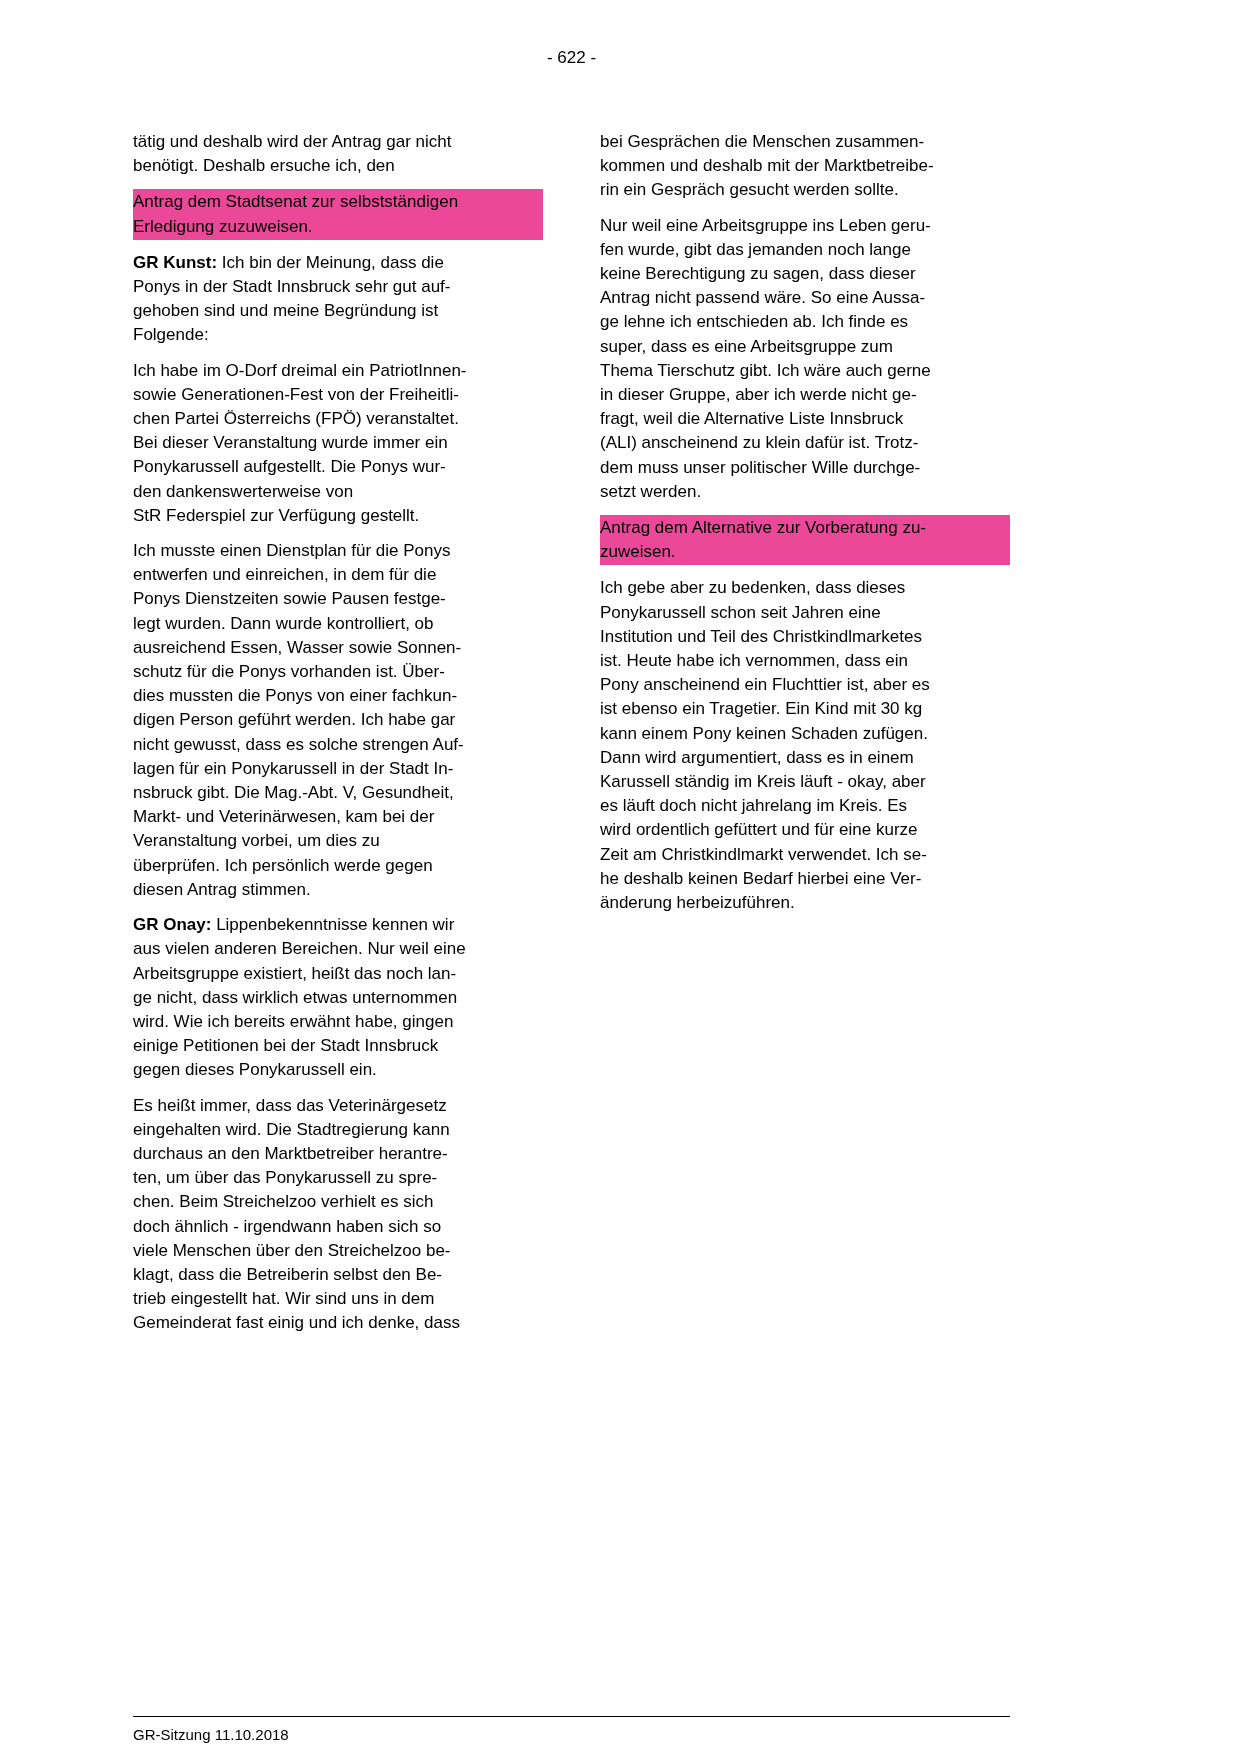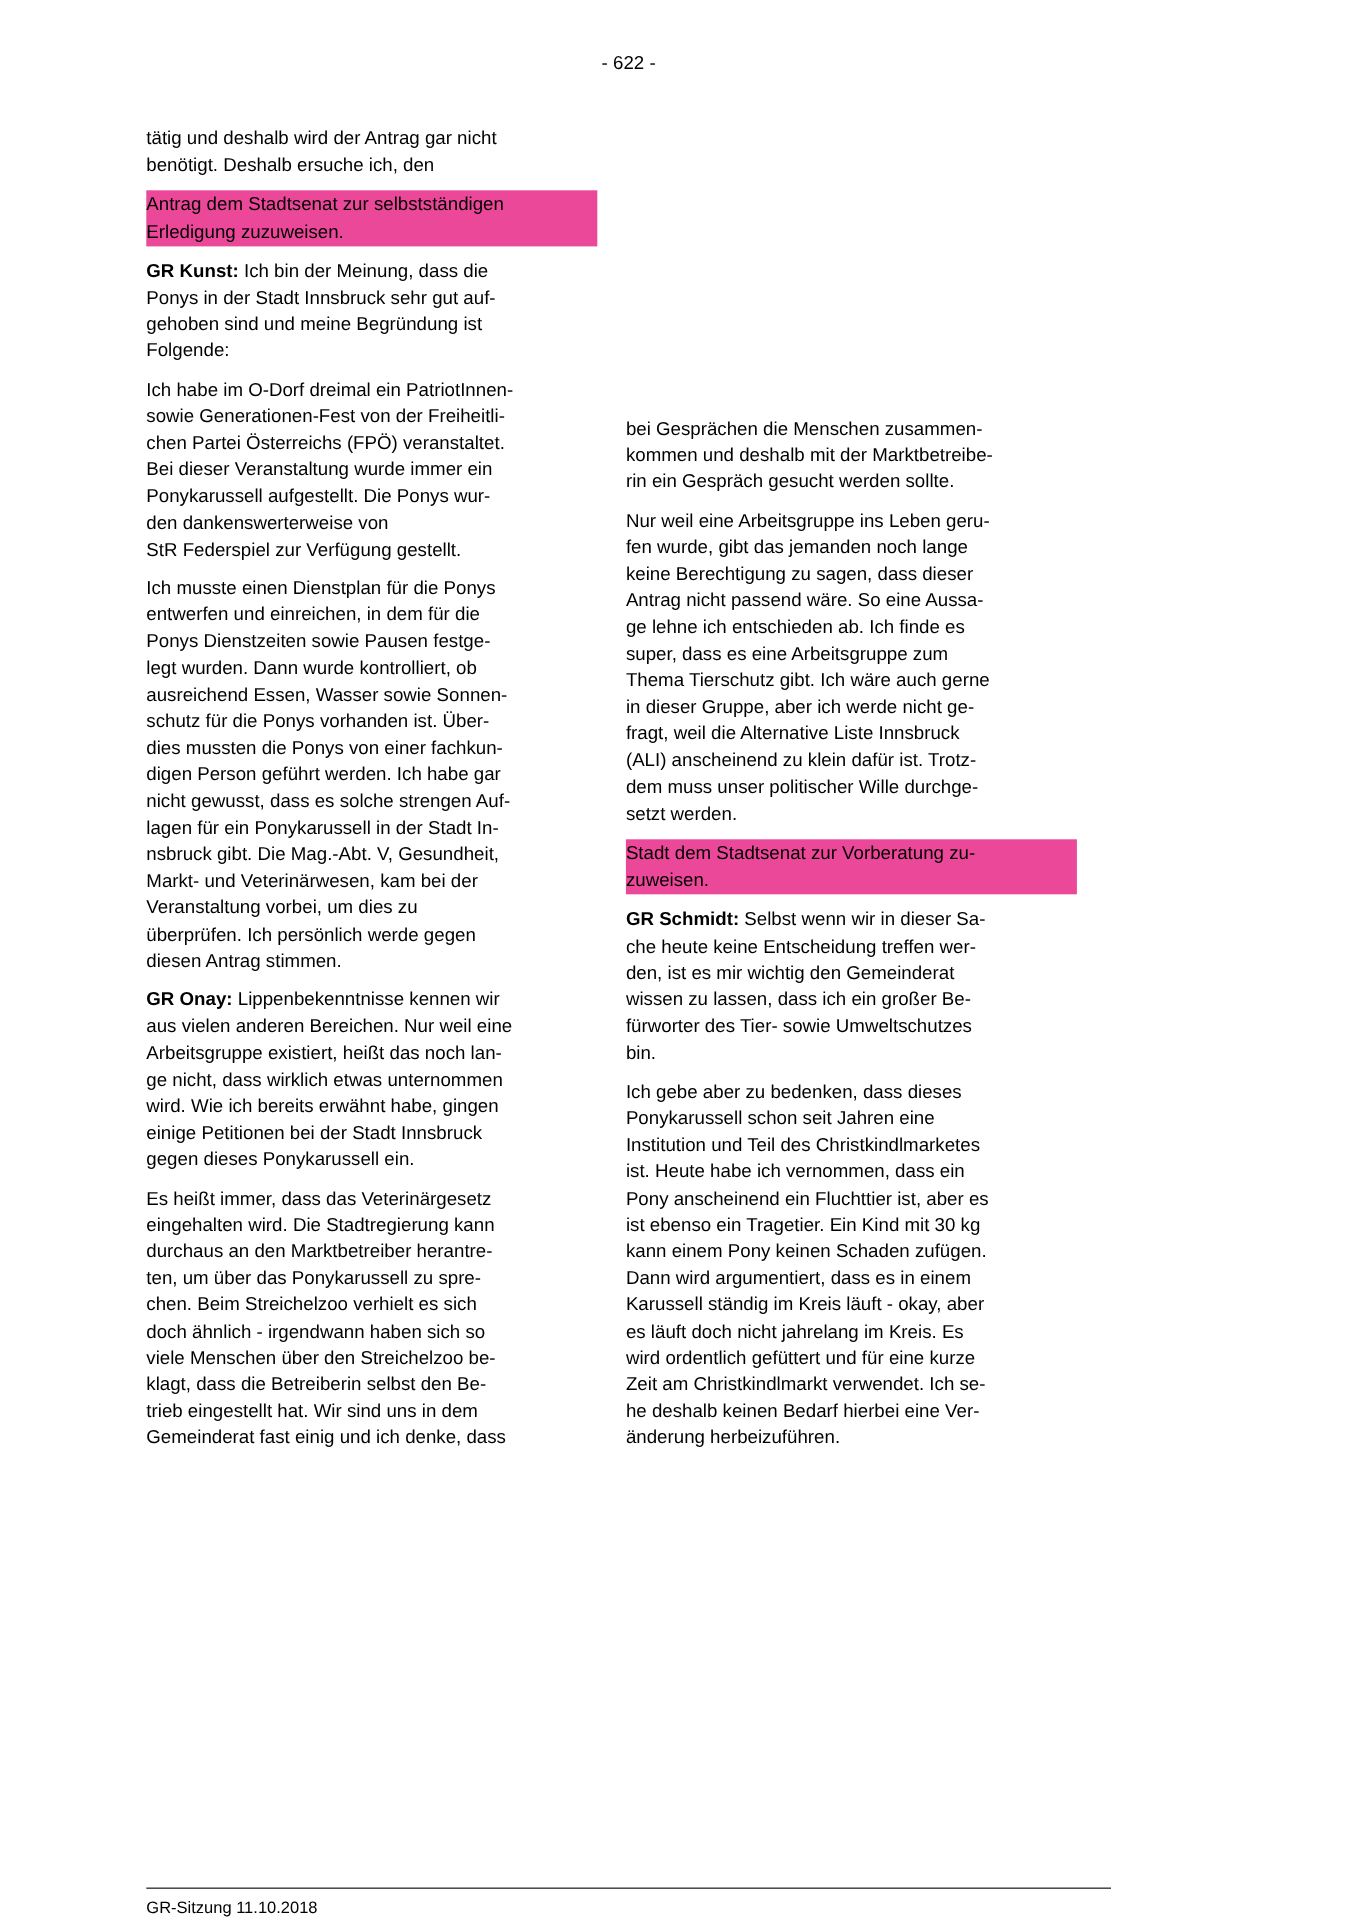--- a/index.html
+++ b/index.html
@@ -15,26 +15,25 @@
   .page-number {
     position: absolute;
     top: 48px;
     left: 133px;
     width: 877px;
     text-align: center;
     font-size: 17px;
   }
   .content {
     position: absolute;
-    top: 114px;
+    top: 130px;
     left: 133px;
     width: 877px;
     display: flex;
-    gap: 26px;
-    align-items: flex-end;
+    gap: 57px;
   }
   .column { width: 410px; }
   .para {
     font-size: 17px;
     line-height: 24.2px;
     white-space: pre-line;
     margin-bottom: 11px;
   }
   .para.highlight {
     background: #ec4899;
@@ -115,28 +114,22 @@
 keine Berechtigung zu sagen, dass dieser
 Antrag nicht passend wäre. So eine Aussa-
 ge lehne ich entschieden ab. Ich finde es
 super, dass es eine Arbeitsgruppe zum
 Thema Tierschutz gibt. Ich wäre auch gerne
 in dieser Gruppe, aber ich werde nicht ge-
 fragt, weil die Alternative Liste Innsbruck
 (ALI) anscheinend zu klein dafür ist. Trotz-
 dem muss unser politischer Wille durchge-
 setzt werden.</p>
-        <p class="para highlight">Stadt dem Stadtsenat zur Vorberatung zu-
+        <p class="para highlight">Antrag dem Alternative zur Vorberatung zu-
 zuweisen.</p>
-        <p class="para"><strong>GR Schmidt:</strong> Selbst wenn wir in dieser Sa-
-che heute keine Entscheidung treffen wer-
-den, ist es mir wichtig den Gemeinderat
-wissen zu lassen, dass ich ein großer Be-
-fürworter des Tier- sowie Umweltschutzes
-bin.</p>
         <p class="para">Ich gebe aber zu bedenken, dass dieses
 Ponykarussell schon seit Jahren eine
 Institution und Teil des Christkindlmarketes
 ist. Heute habe ich vernommen, dass ein
 Pony anscheinend ein Fluchttier ist, aber es
 ist ebenso ein Tragetier. Ein Kind mit 30 kg
 kann einem Pony keinen Schaden zufügen.
 Dann wird argumentiert, dass es in einem
 Karussell ständig im Kreis läuft - okay, aber
 es läuft doch nicht jahrelang im Kreis. Es

